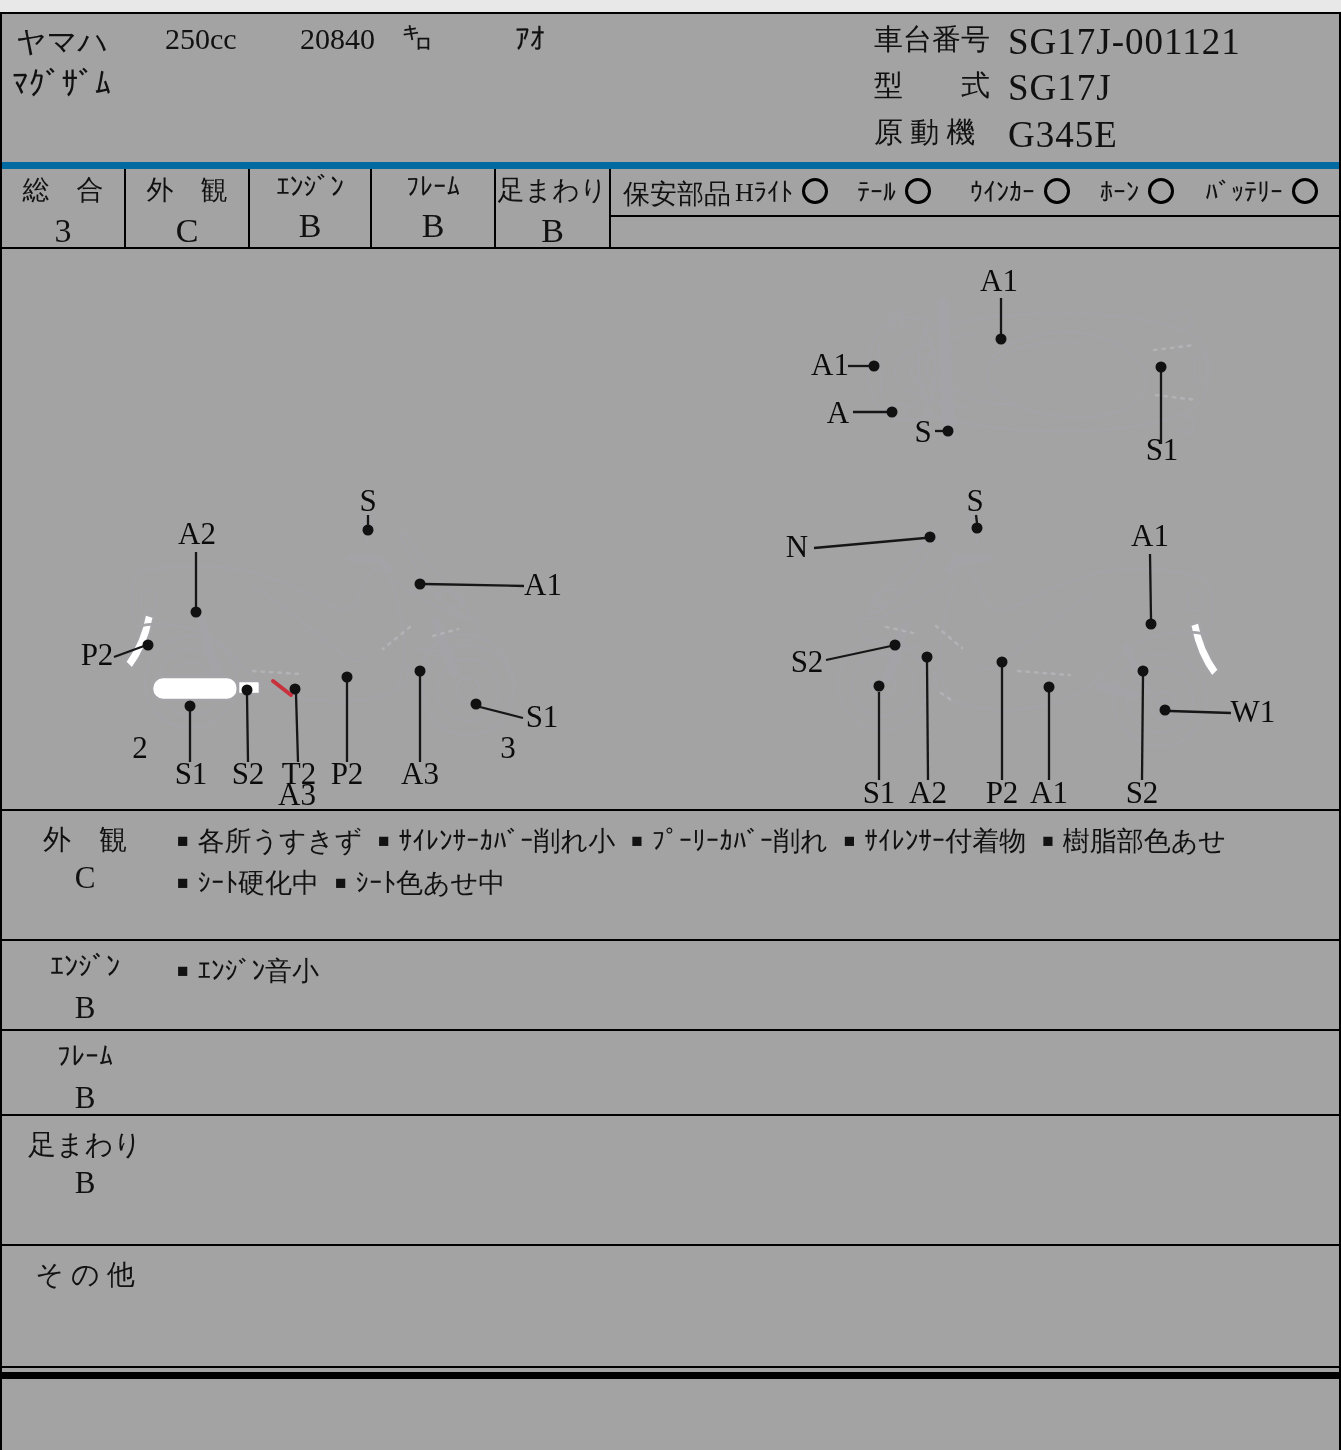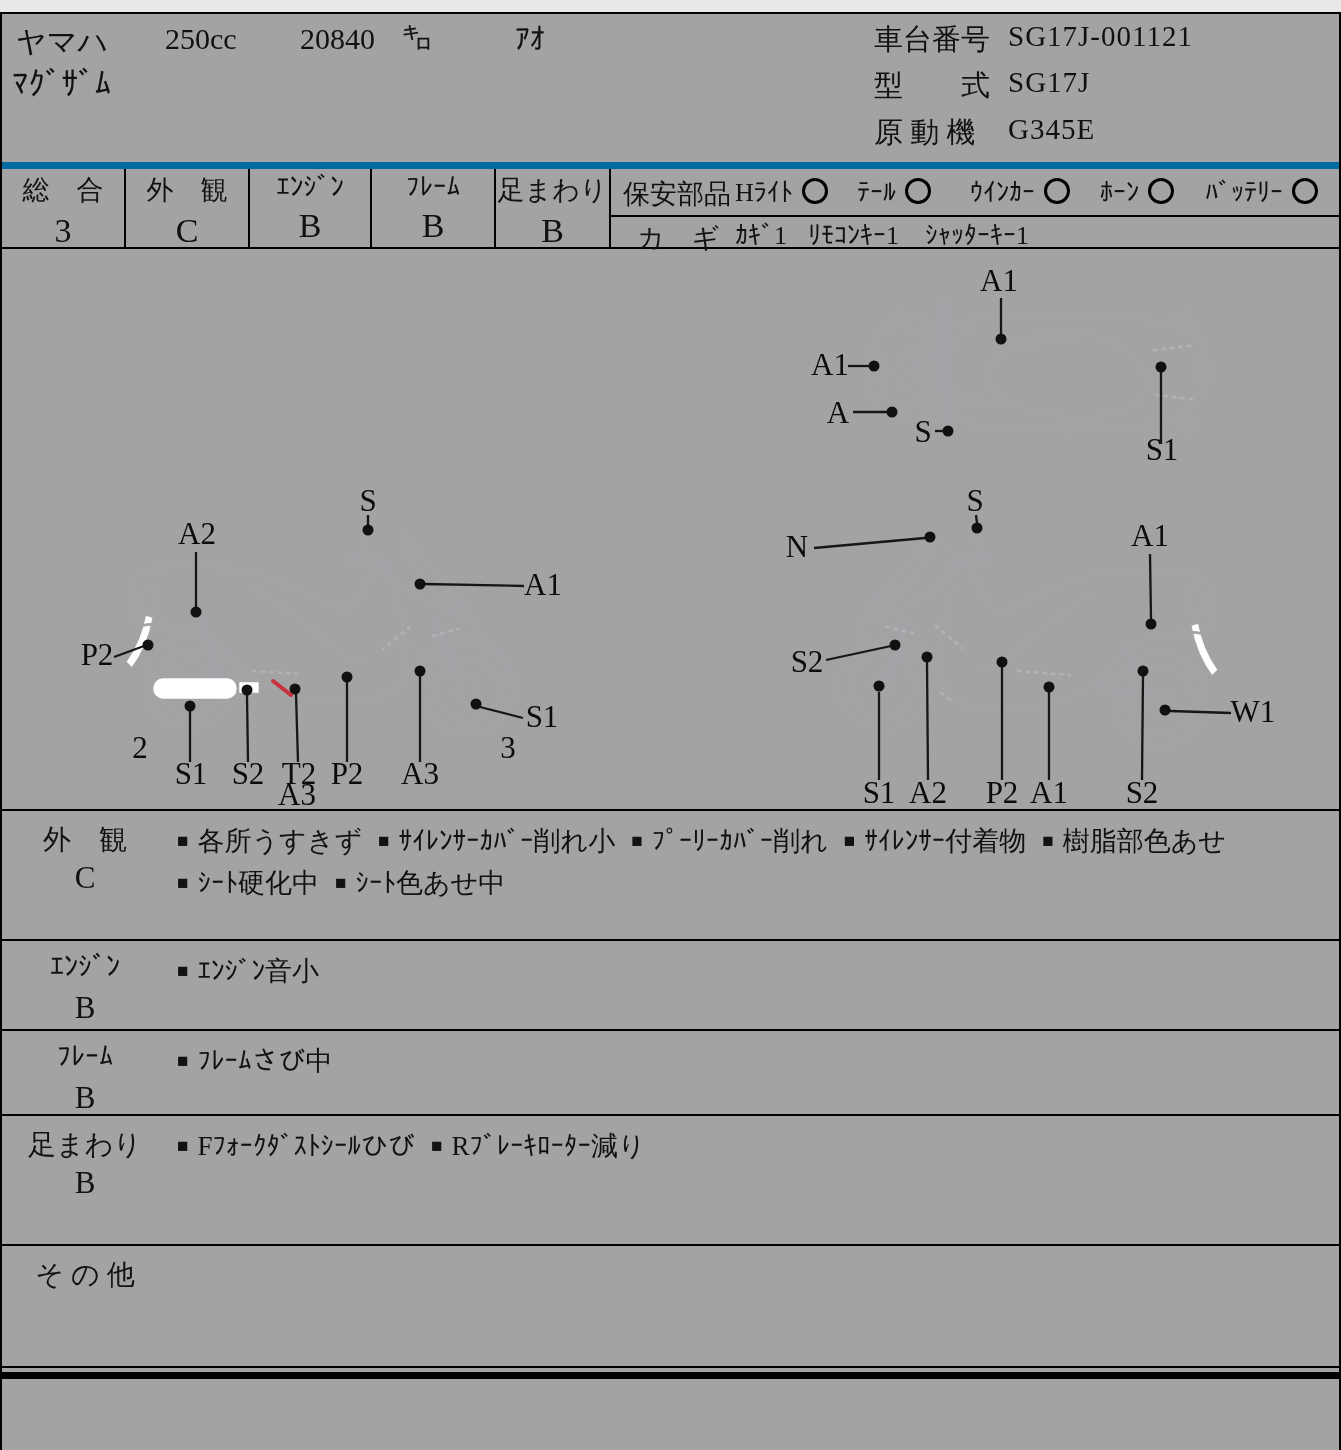--- a/index.html
+++ b/index.html
@@ -12,21 +12,21 @@
     box-sizing:border-box;
     font-family:Liberation Serif, serif;
     color:#111;
     overflow:hidden;
   }
   .abs{position:absolute;}
   
   .h-text{font-size:30px;white-space:nowrap;}
   .h-model{font-size:33px;}
   .hr-label{font-size:29px;white-space:pre;}
-  .hr-value{font-size:29px;letter-spacing:1px;white-space:nowrap;}
+  .hr-value{font-size:37px;letter-spacing:1px;white-space:nowrap;}
   
   .grade-row{position:absolute;top:148px;left:0;right:0;height:87px;
     border-top:7px solid #0369a1;border-bottom:2px solid #000;box-sizing:border-box;}
   .g-cell{position:absolute;top:0;bottom:0;border-right:2px solid #000;box-sizing:border-box;}
   .g-label{text-align:center;font-size:27px;margin-top:3px;white-space:pre;}
   .g-value{text-align:center;font-size:34px;line-height:1.35;}
   .safety-box{position:absolute;top:0;bottom:0;left:609px;right:0;}
   .safety-row1{position:absolute;top:0;left:0;right:0;height:46px;border-bottom:2px solid #000;}
   .safety-row2{position:absolute;top:48px;left:0;right:0;bottom:0;}
   .sf-label{position:absolute;left:12px;top:7px;font-size:27px;white-space:pre;}
@@ -95,24 +95,20 @@
         </div>
         <div class="g-cell" style="left: 494px; width: 115px;">
           <div class="g-label">足まわり</div>
           <div class="g-value">B</div>
         </div>
       </div>
     <div class="safety-box">
       <div class="safety-row1">
         <span class="sf-label">保安部品</span>
         <span id="safety-items"><span class="sf-item" style="left: 124px;"><span>Hﾗｲﾄ</span><span class="circle-mark"></span></span><span class="sf-item" style="left: 246px;"><span>ﾃｰﾙ</span><span class="circle-mark"></span></span><span class="sf-item" style="left: 359px;"><span>ｳｲﾝｶｰ</span><span class="circle-mark"></span></span><span class="sf-item" style="left: 489px;"><span>ﾎｰﾝ</span><span class="circle-mark"></span></span><span class="sf-item" style="left: 594px;"><span>ﾊﾞｯﾃﾘｰ</span><span class="circle-mark"></span></span></span>
-      </div>
-      <div class="safety-row2">
-        <span class="key-label">カ　ギ</span>
-        <span id="key-items"><span class="key-item" style="left: 124px;">ｶｷﾞ1</span><span class="key-item" style="left: 197px;">ﾘﾓｺﾝｷｰ1</span><span class="key-item" style="left: 314px;">ｼｬｯﾀｰｷｰ1</span></span>
       </div>
     </div>
   </div>
 
   <svg id="svg-top" style="left:790px;top:245px" width="480" height="215" viewBox="790 245 480 215">
     <g>
       <path class="o" d="M 918,305 C 893,300 874,312 869,334 C 865,352 865,362 869,378 C 875,398 893,409 917,405 L 929,400 C 913,373 913,333 927,307 Z"></path>
       <path class="o" d="M 877,329 L 879,381"></path>
       <path class="o" d="M 970,320 C 915,328 893,342 893,357 C 893,373 917,386 970,394"></path>
       <path class="o" d="M 952,334 C 921,340 909,348 909,357 C 909,366 923,374 952,380"></path>
@@ -292,26 +288,24 @@
         <div class="s-items"><span class="s-item"><span class="bullet">■</span><span>各所うすきず</span></span><span class="s-item"><span class="bullet">■</span><span>ｻｲﾚﾝｻｰｶﾊﾞｰ削れ小</span></span><span class="s-item"><span class="bullet">■</span><span>ﾌﾟｰﾘｰｶﾊﾞｰ削れ</span></span><span class="s-item"><span class="bullet">■</span><span>ｻｲﾚﾝｻｰ付着物</span></span><span class="s-item"><span class="bullet">■</span><span>樹脂部色あせ</span></span><span class="s-item"><span class="bullet">■</span><span>ｼｰﾄ硬化中</span></span><span class="s-item"><span class="bullet">■</span><span>ｼｰﾄ色あせ中</span></span></div>
       </div>
       <div class="section" style="top: 925px; height: 90px;">
         <div class="s-label">ｴﾝｼﾞﾝ</div>
         <div class="s-grade">B</div>
         <div class="s-items"><span class="s-item"><span class="bullet">■</span><span>ｴﾝｼﾞﾝ音小</span></span></div>
       </div>
       <div class="section" style="top: 1015px; height: 85px;">
         <div class="s-label">ﾌﾚｰﾑ</div>
         <div class="s-grade">B</div>
-        <div class="s-items"><span class="s-item"><span class="bullet">■</span><span>ﾌﾚｰﾑさび中</span></span></div>
       </div>
       <div class="section" style="top: 1100px; height: 130px;">
         <div class="s-label">足まわり</div>
         <div class="s-grade">B</div>
-        <div class="s-items"><span class="s-item"><span class="bullet">■</span><span>Fﾌｫｰｸﾀﾞｽﾄｼｰﾙひび</span></span><span class="s-item"><span class="bullet">■</span><span>Rﾌﾞﾚｰｷﾛｰﾀｰ減り</span></span></div>
       </div>
       <div class="section" style="top: 1230px; height: 122px; padding-left: 44px;">
         <div class="s-label">そ の 他</div>
         <div class="s-items"></div>
       </div>
     </div>
 
   <div class="divider-thin" style="top:1352px"></div>
   <div class="divider-thick" style="top:1358px"></div>
   <div class="abs" style="top:1365px;left:0;right:0;bottom:0"></div>

